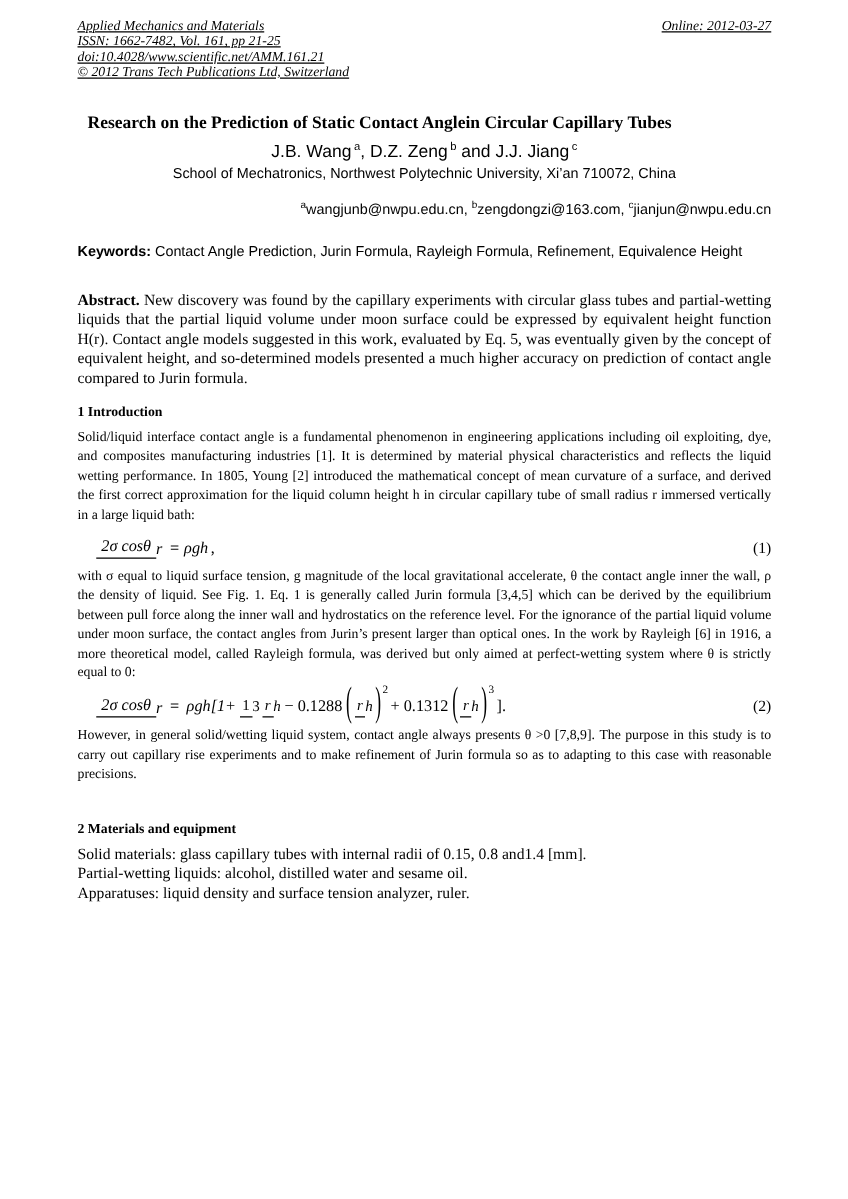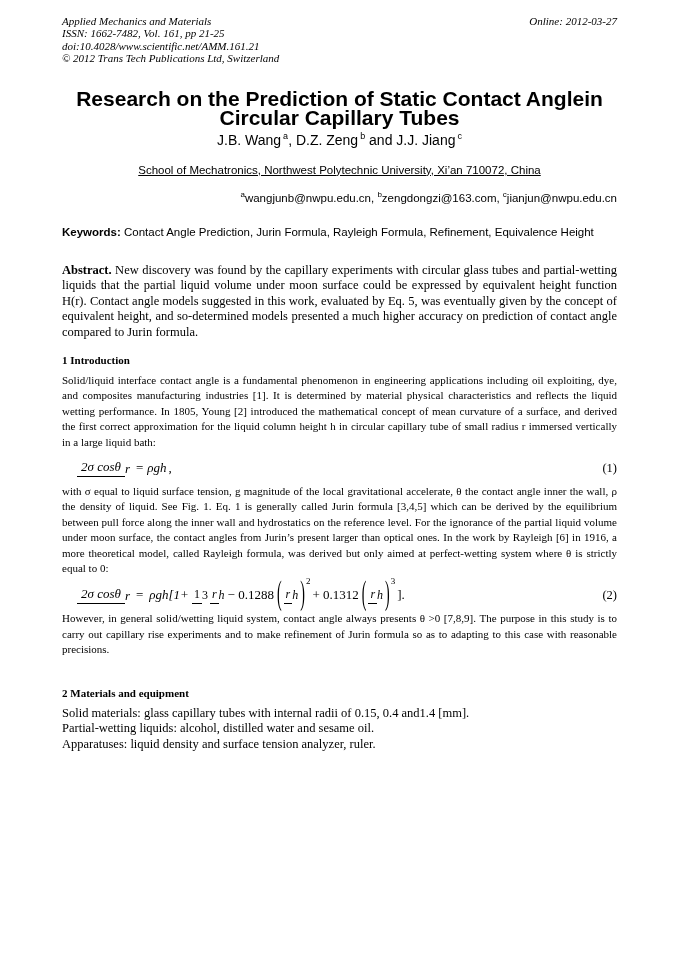--- a/index.html
+++ b/index.html
@@ -6,31 +6,31 @@
   .page {
     width:678px; height:959px; box-sizing:border-box;
     background:#ffffff; color:#000;
     padding:15px 61px 0 62px;
     font-family:"Liberation Serif", serif;
     overflow:hidden; position:relative;
   }
 
   
   .masthead { display:flex; justify-content:space-between; align-items:flex-start;
-    font-style:italic; font-size:11px; line-height:12.3px; }
+    font-style:italic; font-size:11px; line-height:12.3px;text-decoration:underline; }
   .mast-left div { white-space:nowrap; }
 
   
-  .title { font-family:Liberation Sans, sans-serif; font-weight:bold;
-    font-size:21px; line-height:19px; text-align:center; margin:25px 8px 0; }
+  .title { font-family:Liberation Serif, serif; font-weight:bold;
+    font-size:14px; line-height:19px; text-align:left; margin:25px 8px 0; }
   .authors { text-align:center; font-family:"Liberation Sans", sans-serif;
     font-size:14px; margin-top:4px; }
   .authors sup { font-size:9px; margin-left:2px; }
   .affiliation { text-align:center; font-family:"Liberation Sans", sans-serif;
-    font-size:11.5px; margin-top:16px;text-decoration:underline; }
+    font-size:11.5px; margin-top:4px; }
   .emails { text-align:right; font-family:"Liberation Sans", sans-serif;
     font-size:11.5px; margin-top:14px; }
   .emails sup { font-size:8px; }
 
   
   .keywords { font-family:"Liberation Sans", sans-serif; font-size:11.5px;
     line-height:14.3px; text-align:justify; margin:21px 0 0; }
   .bold { font-weight:bold; }
   .abstract { font-size:12.5px; line-height:15.4px; text-align:justify; margin:24px 0 0; }
 
@@ -134,17 +134,17 @@
     <span class="bigp">)</span>
     <span class="pexp">3</span>
     <span class="tok">].</span>
     <span class="eq-label">(2)</span>
   </div>
 
   <p class="para">However, in general solid/wetting liquid system, contact angle always presents θ &gt;0 [7,8,9]. The purpose in this study is to carry out capillary rise experiments and to make refinement of Jurin formula so as to adapting to this case with reasonable precisions.</p>
 
   <h2 class="section-heading materials">2 Materials and equipment</h2>
 
-  <div class="plain-line first">Solid materials: glass capillary tubes with internal radii of 0.15, 0.4 and1.4 [mm].</div>
+  <div class="plain-line first">Solid materials: glass capillary tubes with internal radii of 0.15, 0.8 and1.4 [mm].</div>
   <div class="plain-line">Partial-wetting liquids: alcohol, distilled water and sesame oil.</div>
   <div class="plain-line">Apparatuses: liquid density and surface tension analyzer, ruler.</div>
 
 </div>
 
 </body></html>

